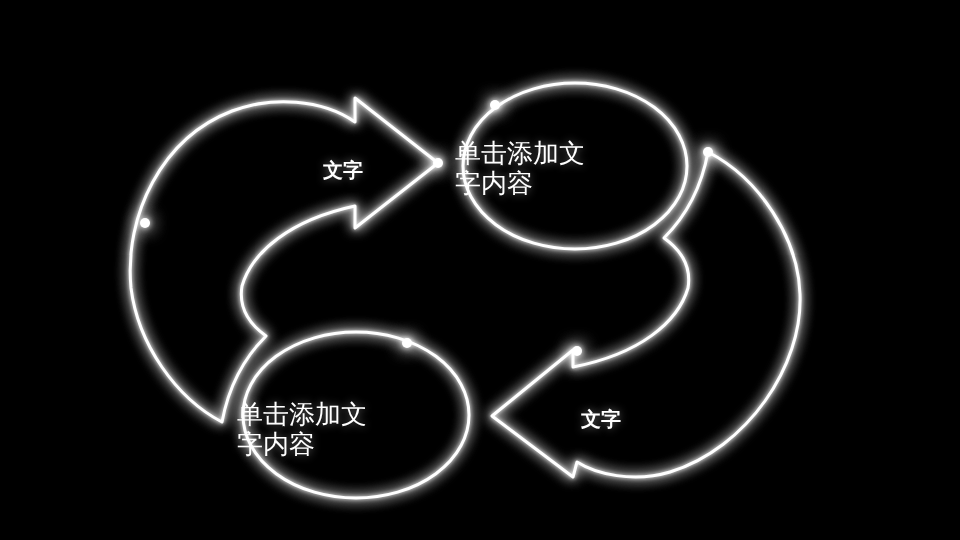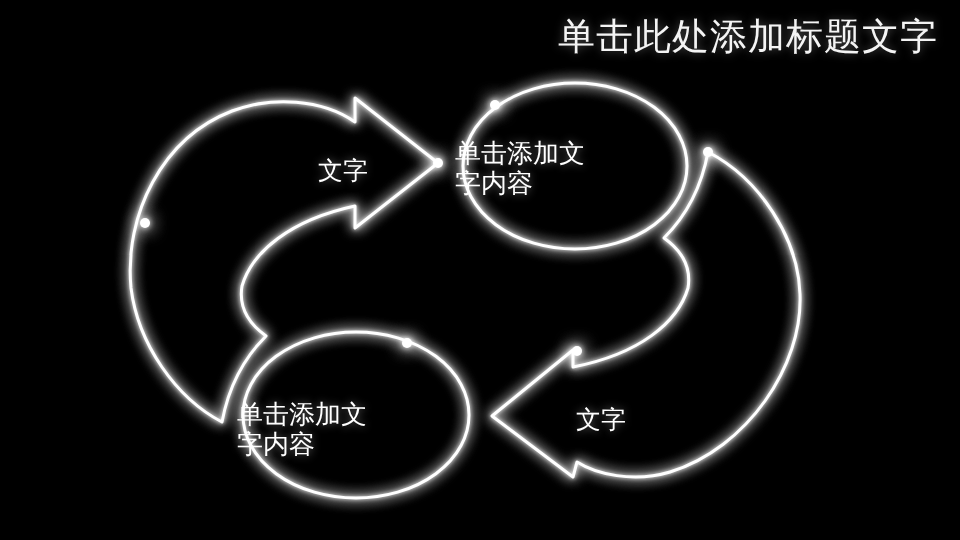--- a/index.html
+++ b/index.html
@@ -9,31 +9,30 @@
 有      font-family:"Liberation Serif","DejaVu Serif",serif;
       font-size:37px;color:#f4f4f4;letter-spacing:1px;
       text-shadow:0 0 10px rgba(255,255,255,.35);}
   svg.diagram{position:absolute;left:0;top:0;width:960px;height:540px;}
   .shape{fill:none;stroke:#fff;stroke-width:3;stroke-linejoin:round;stroke-linecap:round;}
   .node-text{position:absolute;text-align:left;color:#fff;font-size:26px;line-height:30px;
       font-weight:500;text-shadow:0 0 8px rgba(255,255,255,.45);}
   .node-text span{display:block;}
   .node-text.top{left:455px;top:138px;width:240px;}
   .node-text.bottom{left:237px;top:399px;width:240px;}
-  .arrow-label{position:absolute;transform:translate(-50%,-50%);color:#fff;font-size:25px;
-      font-weight:400;text-shadow:0 0 8px rgba(255,255,255,.45);white-space:nowrap;}
+  .arrow-label{position:absolute;transform:translate(-50%,-50%);color:#fff;font-size:20px;
+      font-weight:700;text-shadow:0 0 8px rgba(255,255,255,.45);white-space:nowrap;}
   .arrow-label.top{left:343px;top:170px;}
   .arrow-label.bottom{left:601px;top:419px;}
 </style>
 </head>
 <body>
 
 <div class="slide">
 
-  <div class="slide-title">单击此处添加标题文字</div>
 
   <svg class="diagram" viewBox="0 0 960 540">
     <defs>
       <filter id="neon" x="-80%" y="-80%" width="260%" height="260%">
         <feGaussianBlur in="SourceGraphic" stdDeviation="2" result="b1"></feGaussianBlur>
         <feGaussianBlur in="SourceGraphic" stdDeviation="6.5" result="b2"></feGaussianBlur>
         <feMerge>
           <feMergeNode in="b2"></feMergeNode>
             <feMergeNode in="b2"></feMergeNode>
           <feMergeNode in="b1"></feMergeNode>

